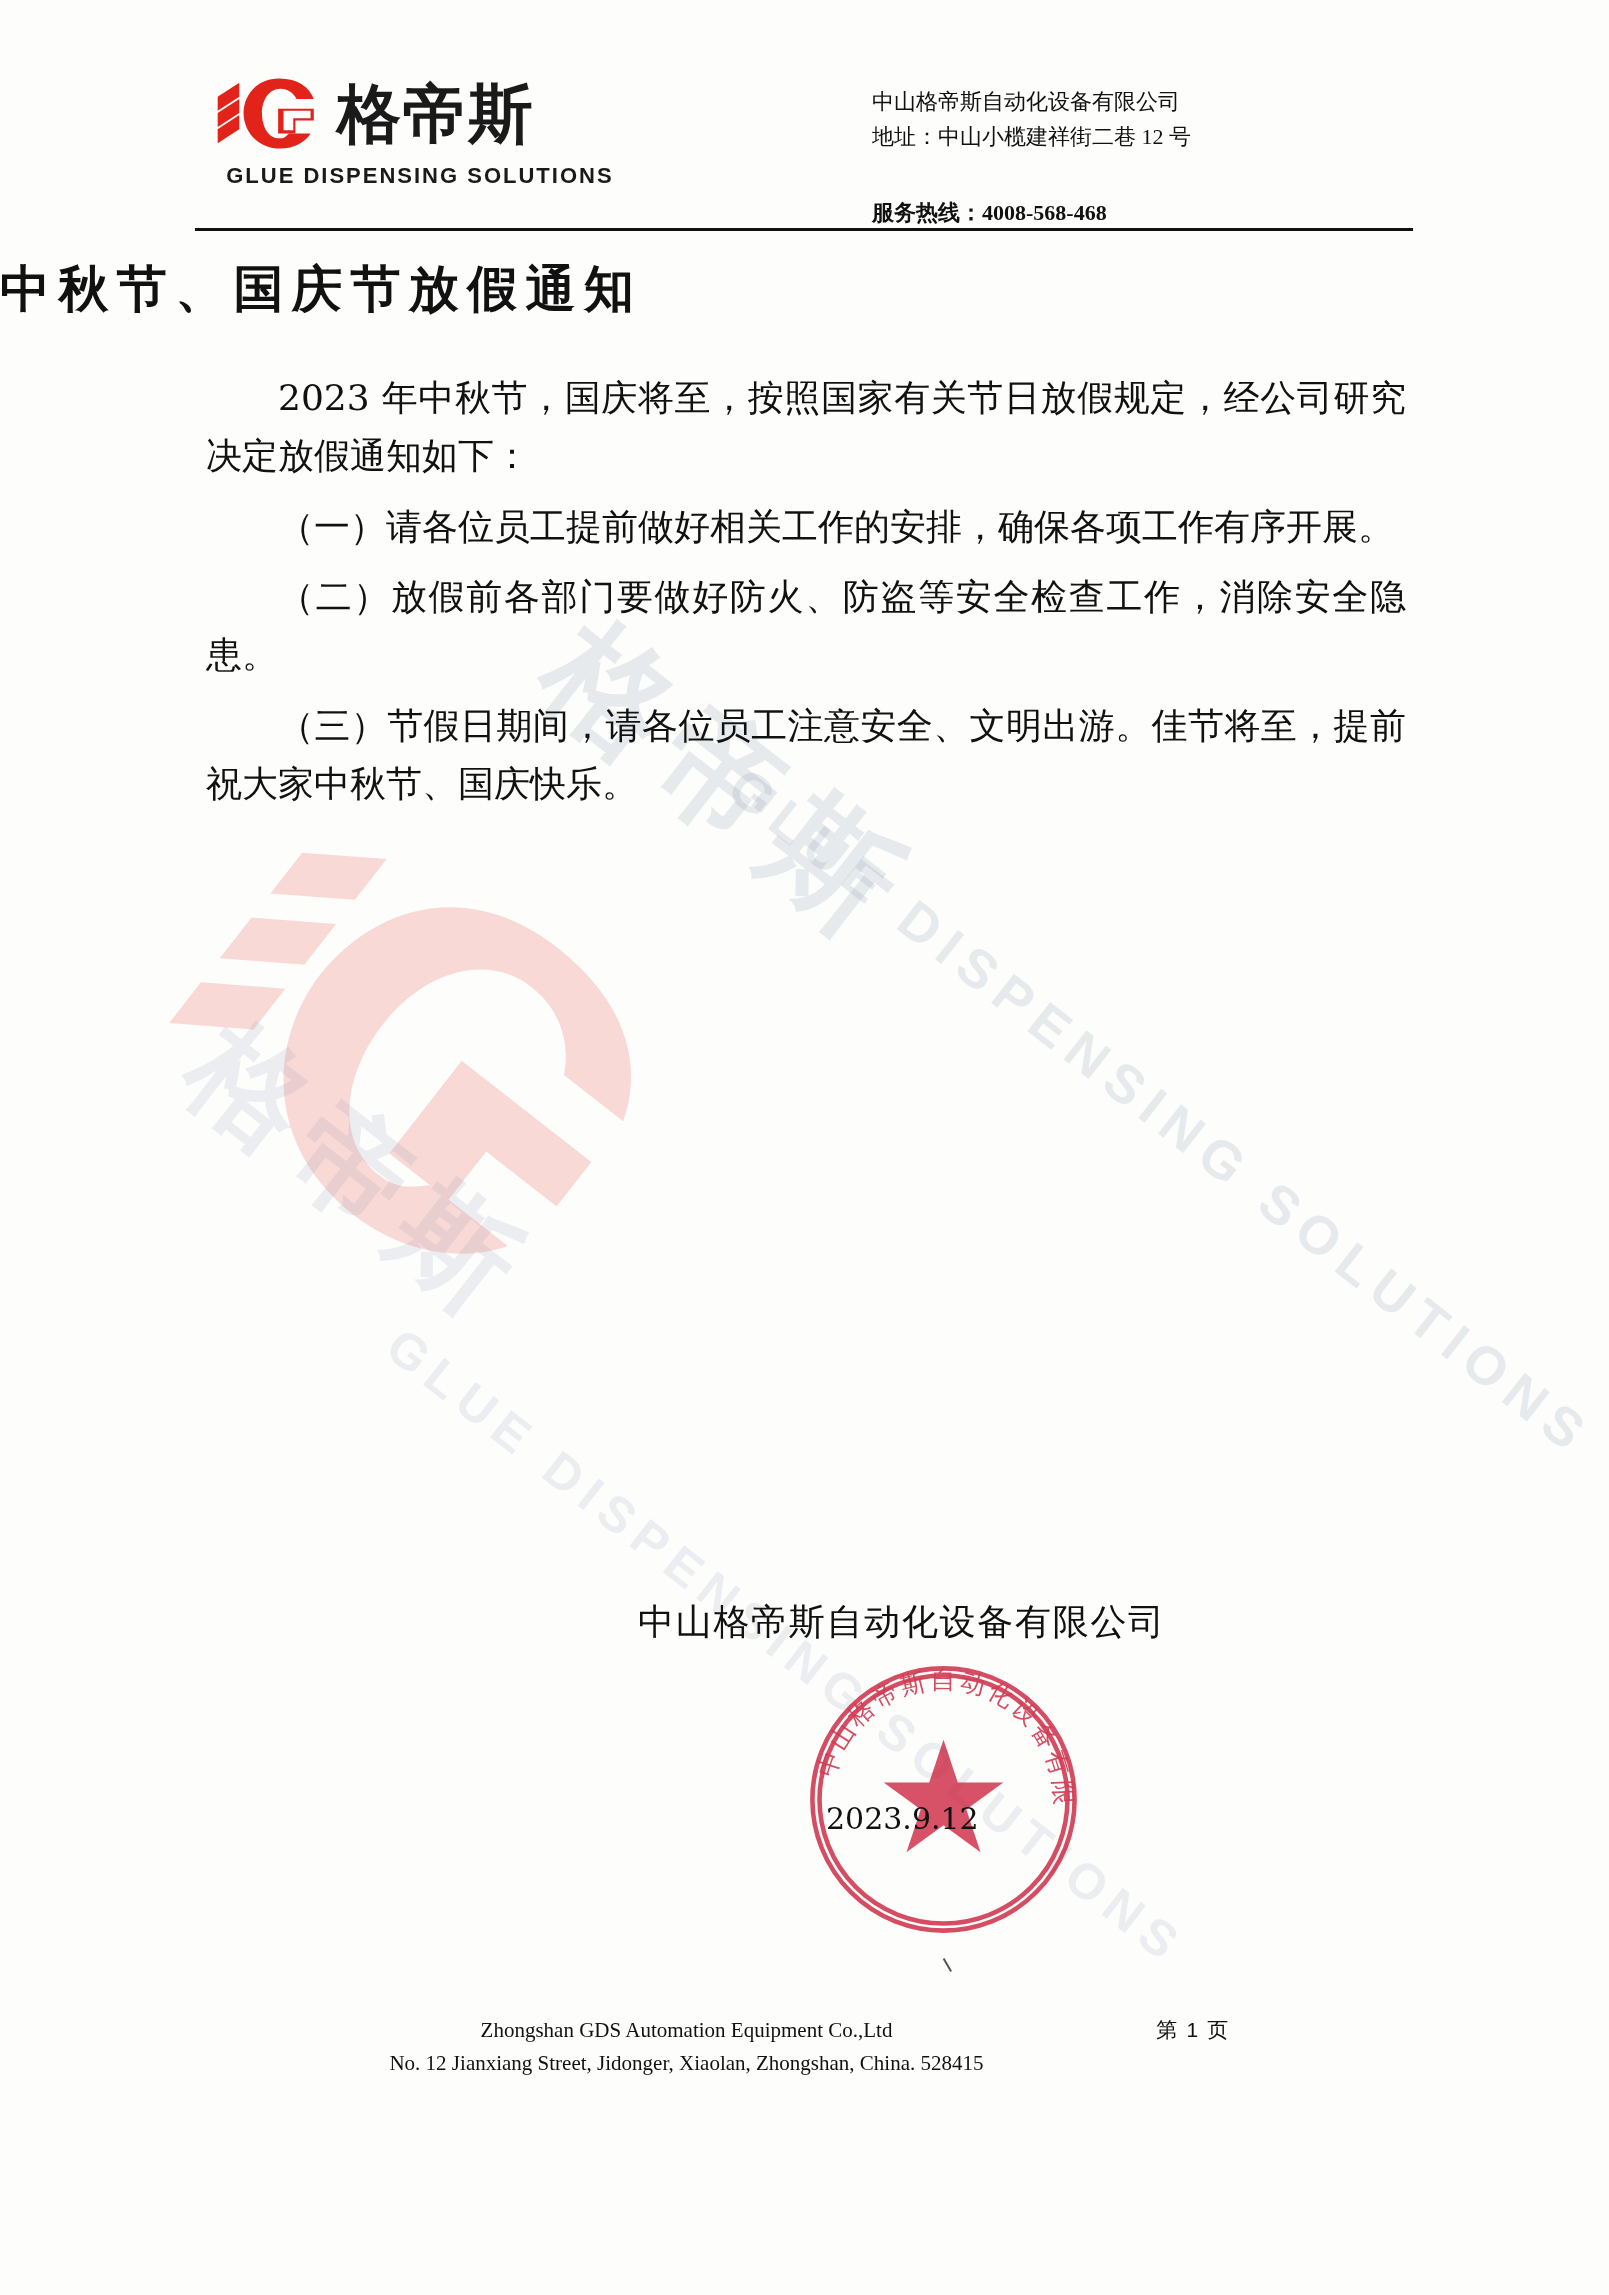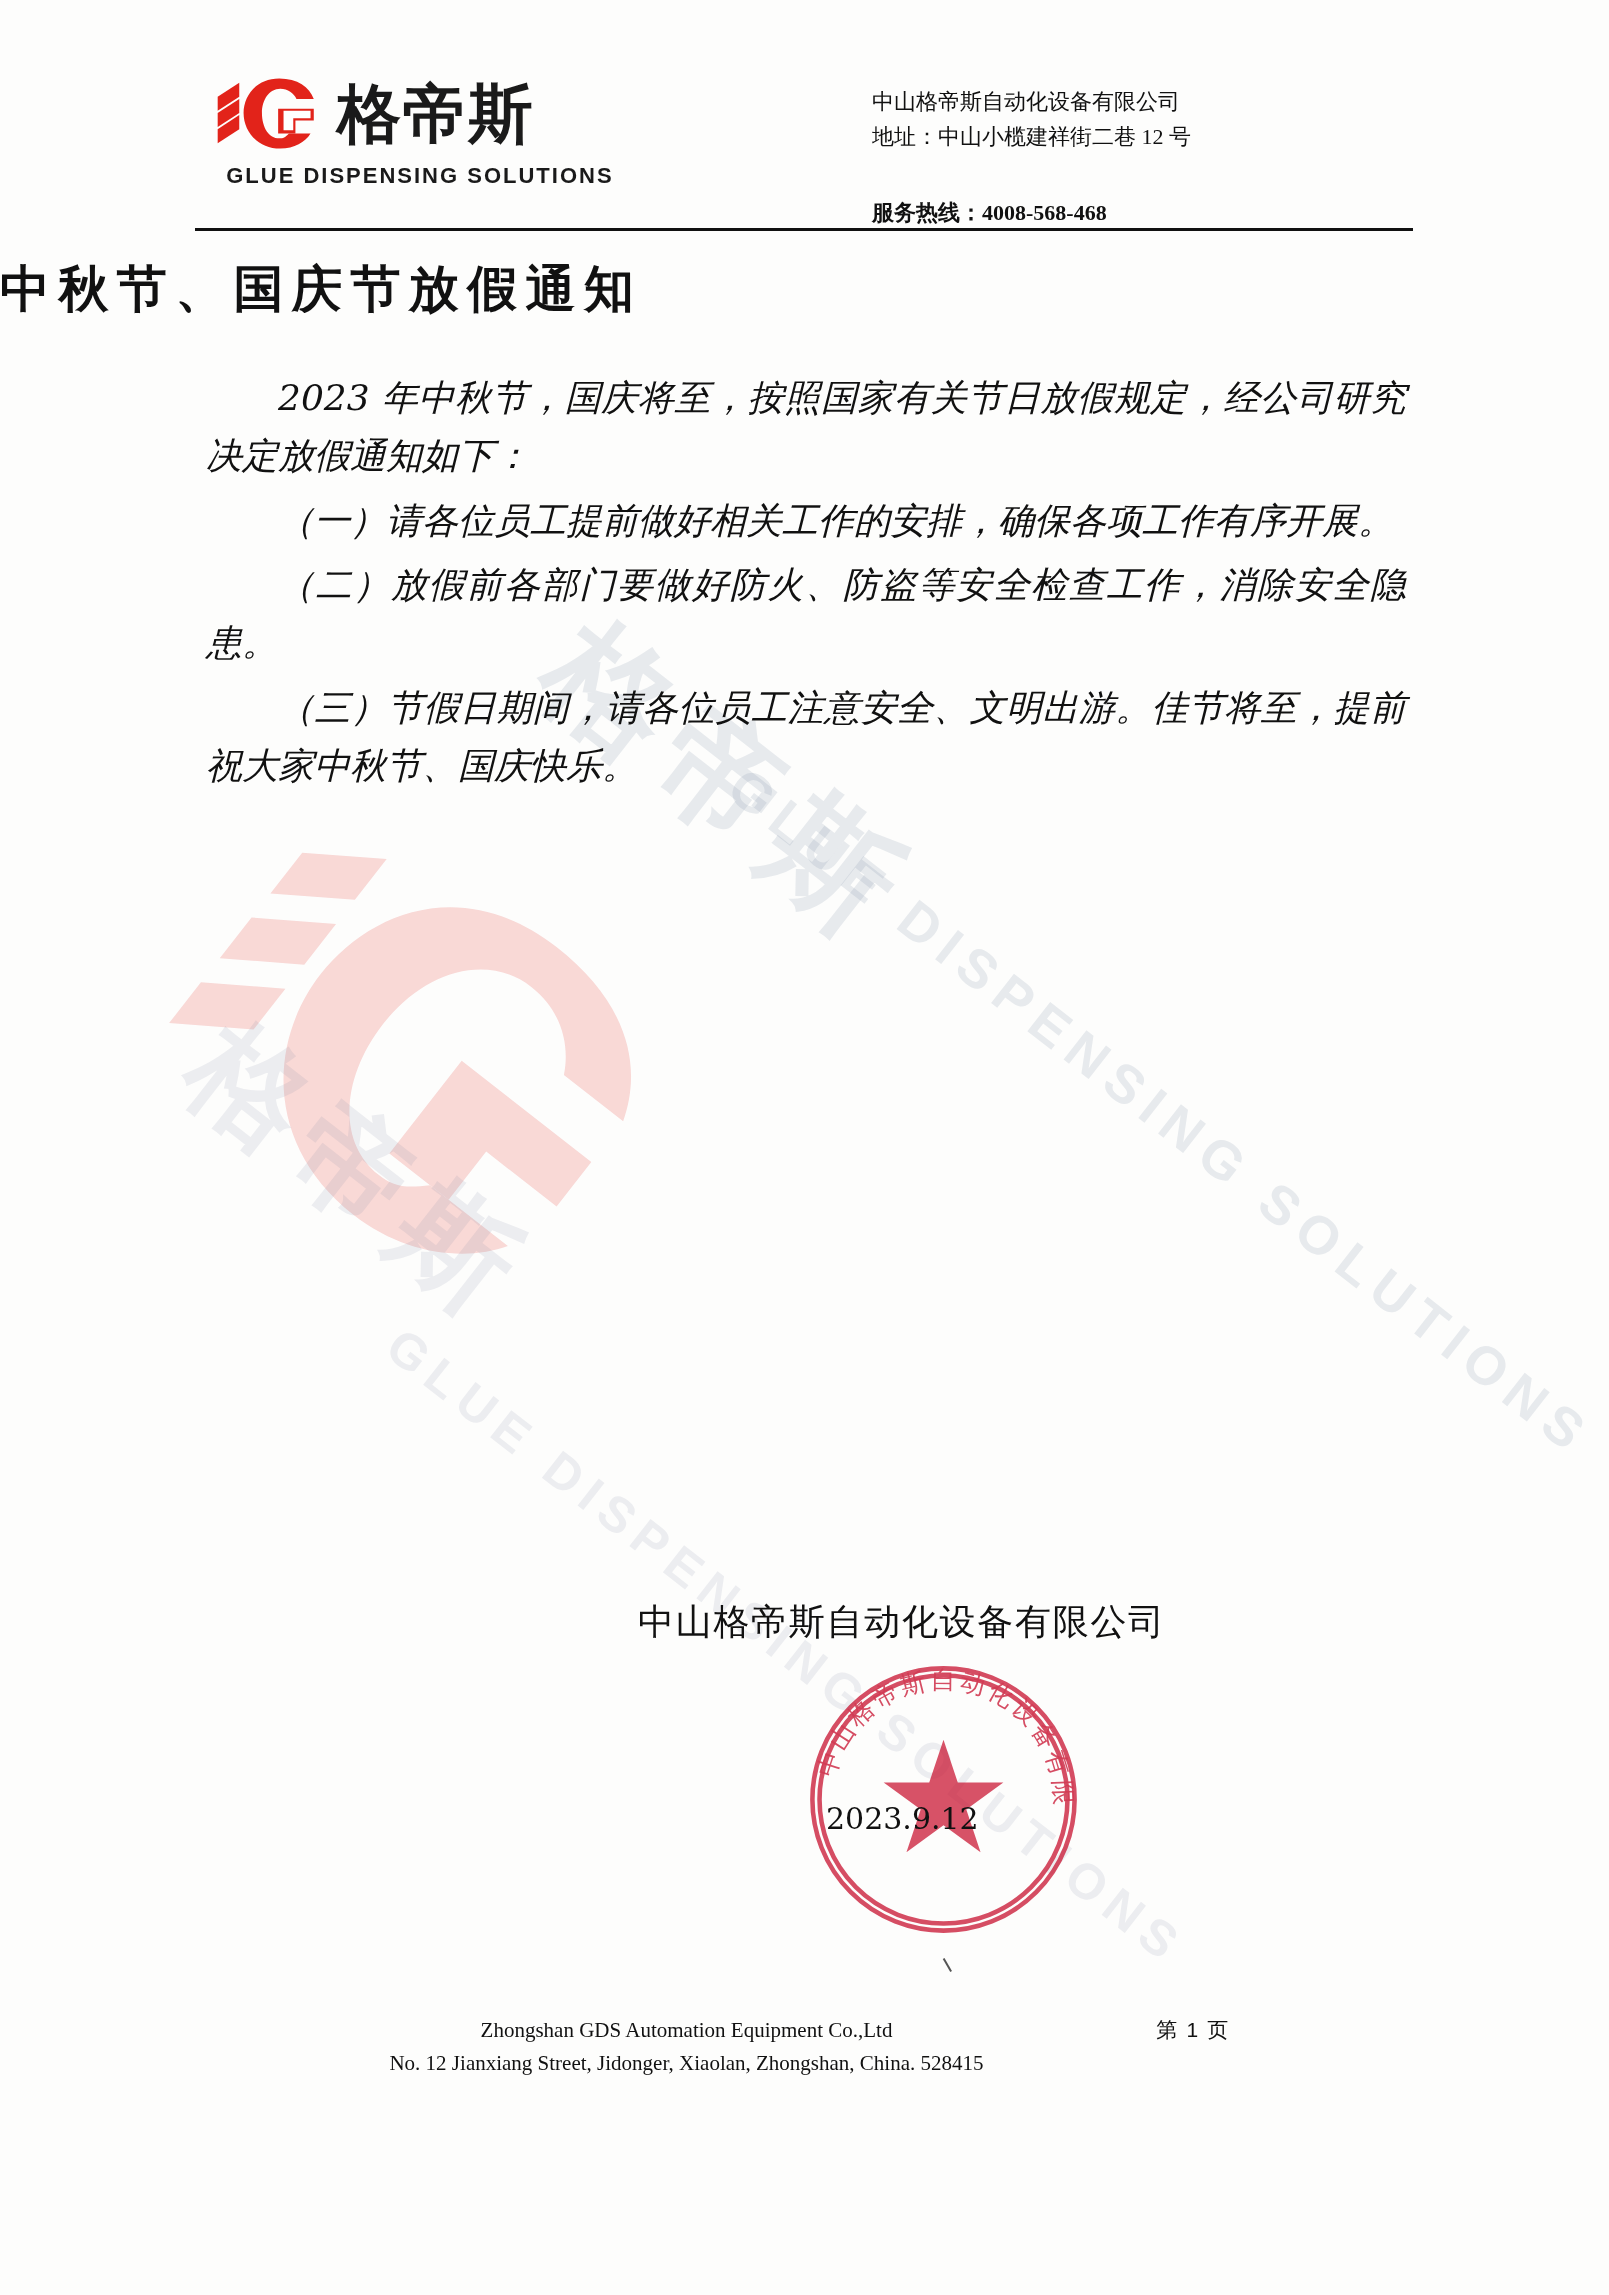--- a/index.html
+++ b/index.html
@@ -167,35 +167,34 @@
     color: #111;
     z-index: 3;
   }
 
   .content {
     position: absolute;
     left: 206px;
     top: 369px;
     width: 1200px;
     z-index: 3;
-    font-style: italic;
   }
   .para {
     font-family: "DejaVu Serif", "Liberation Serif", serif;
     font-size: 36px;
     line-height: 1.62;
     color: #111;
     text-align: justify;
     margin: 0 0 0 0;
   }
   .indent {
     text-indent: 72px;
   }
   .gap-lg { margin-top: 65px; }
-  .gap-sm { margin-top: 6px; }
+  .gap-sm { margin-top: 12px; }
 
   .signature {
     position: absolute;
     left: 638px;
     top: 1598px;
     font-family: "DejaVu Serif", "Liberation Serif", serif;
     font-size: 36px;
     letter-spacing: 1.7px;
     color: #111;
     z-index: 3;

